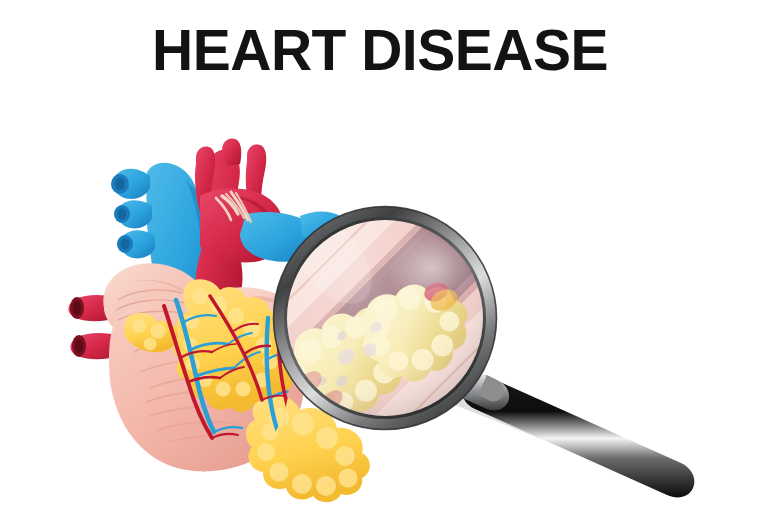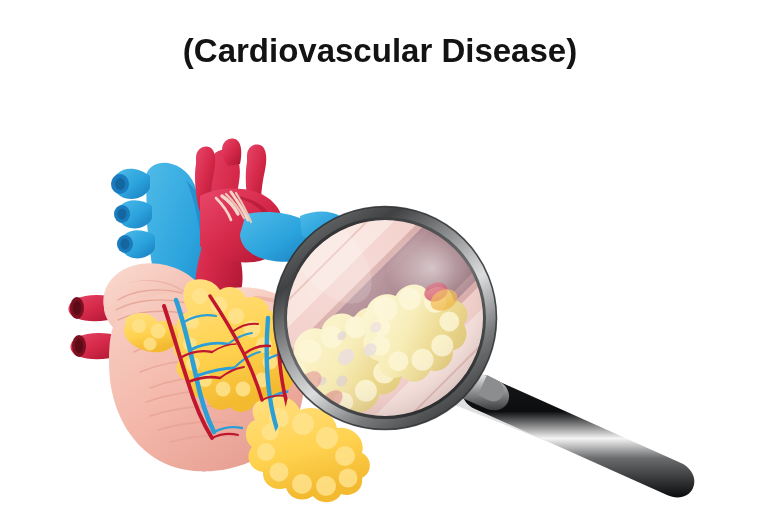--- a/index.html
+++ b/index.html
@@ -470,16 +470,16 @@
         </g>
 
         <circle cx="385" cy="318" r="105" fill="none" stroke="url(#gRim)" stroke-width="13"></circle>
         <circle cx="385" cy="318" r="99.5" fill="none" stroke="url(#gRimInner)" stroke-width="3"></circle>
         <circle cx="385" cy="318" r="111.5" fill="none" stroke="#2c2e30" stroke-width="1.6" opacity="0.85"></circle>
       </g>
     </svg>
   </div>
 
   <div id="title-block">
-    <p id="sub-title">(Cardiovascular Disease)</p>
+    <h1 id="main-title">HEART DISEASE</h1>
   </div>
 
 </div>
 
 </body></html>

